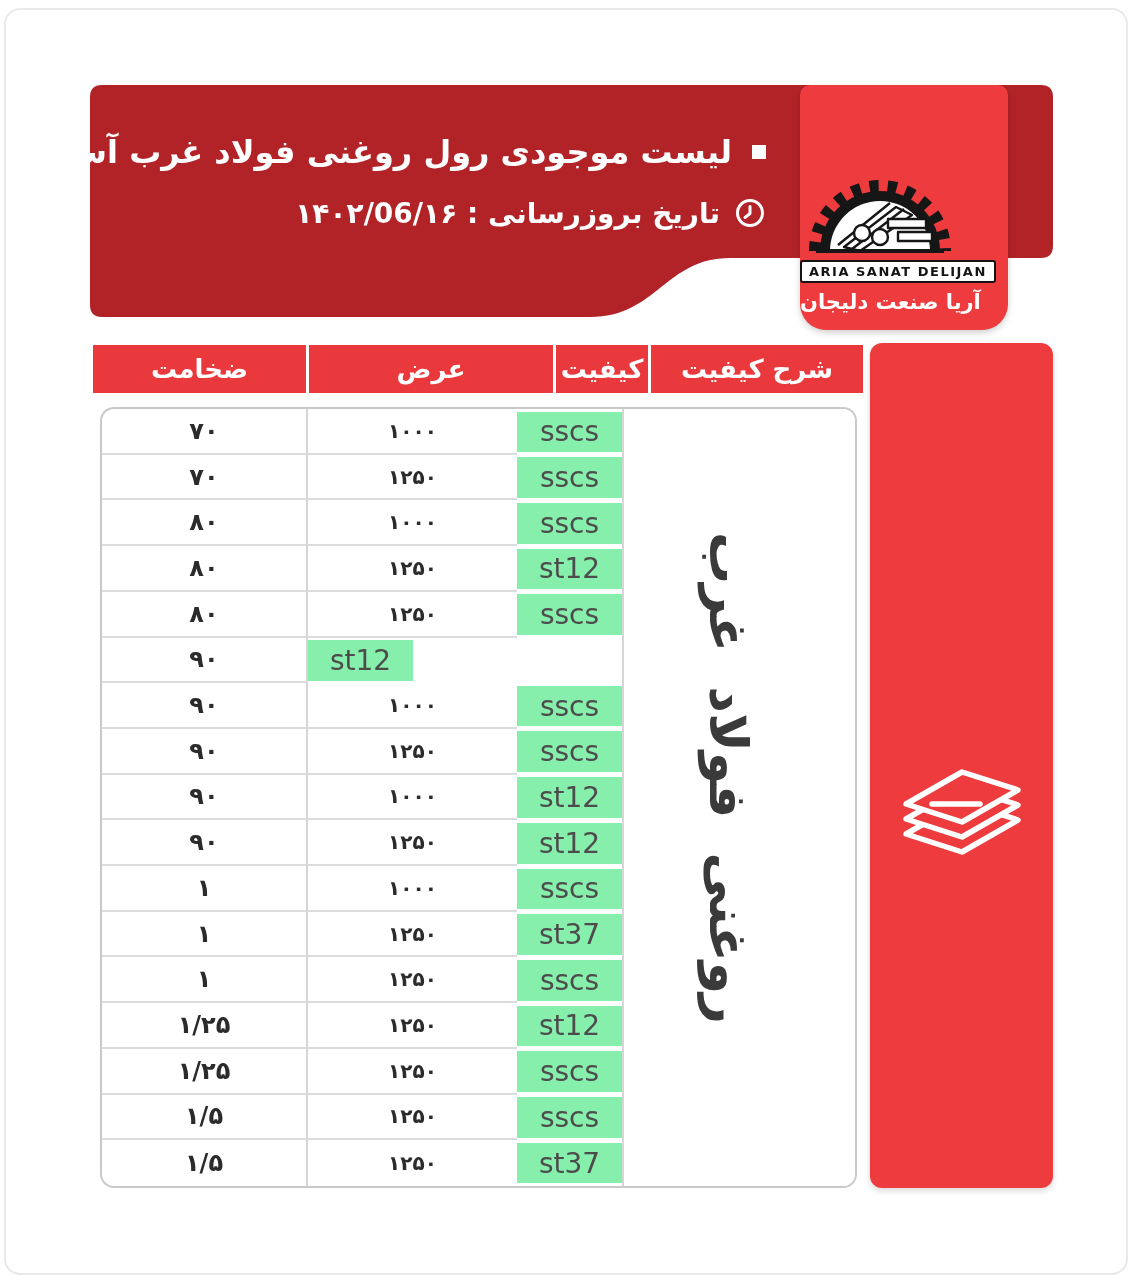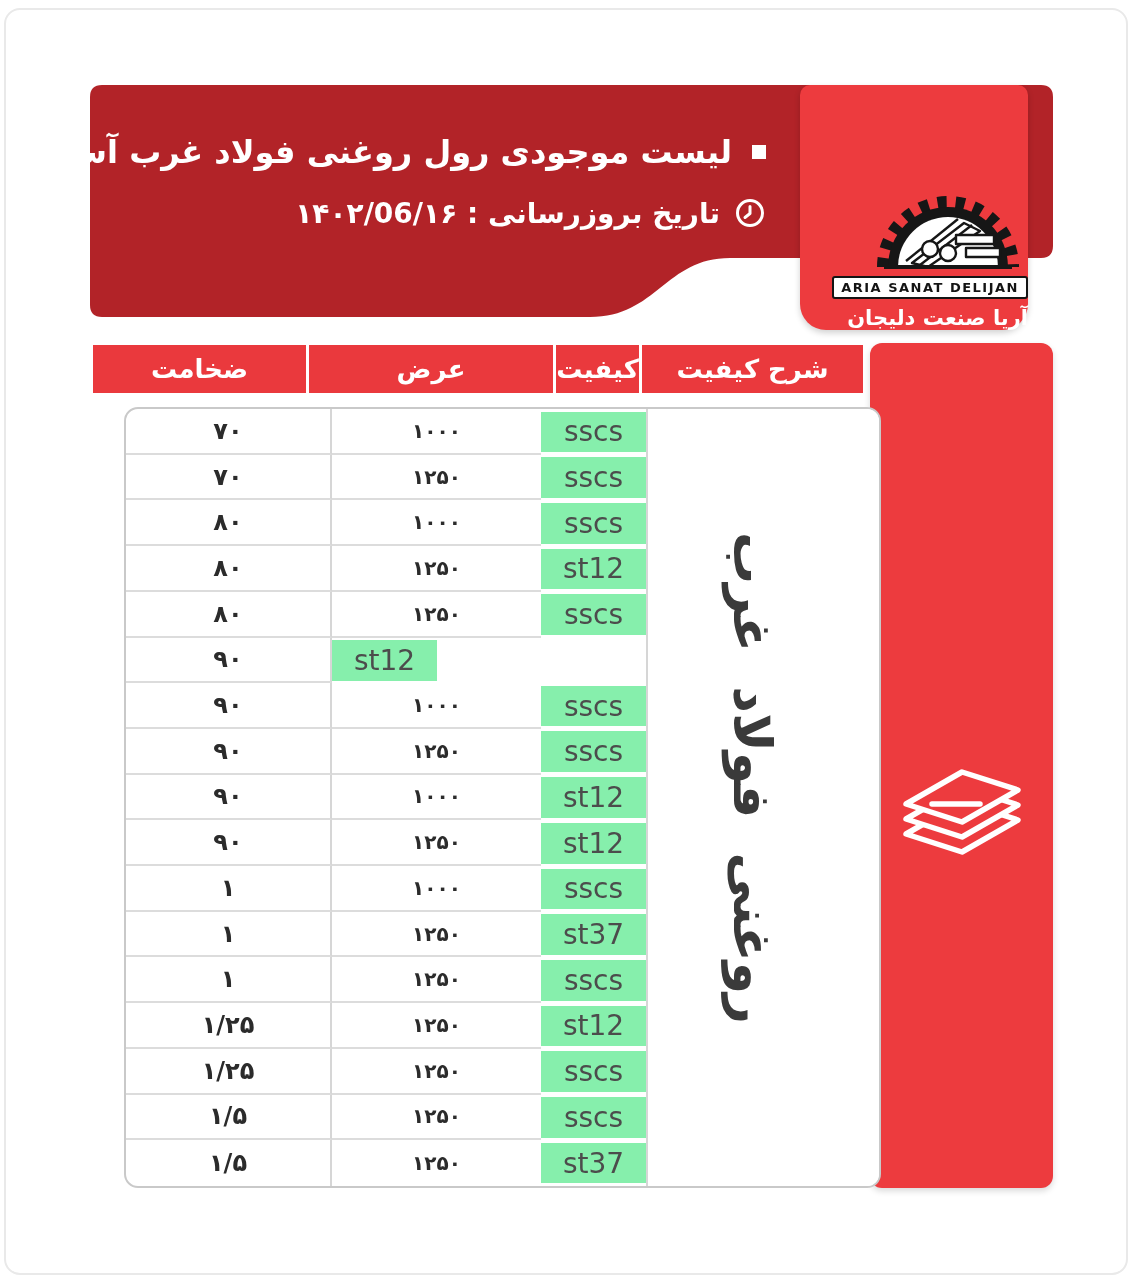--- a/index.html
+++ b/index.html
@@ -19,24 +19,24 @@
     direction:rtl;display:flex;flex-direction:column;align-items:flex-start;
     color:#fff;
   }
   .title-row{display:flex;align-items:center;gap:20px;direction:rtl;}
   .title-bullet{width:14px;height:14px;background:#fff;flex:0 0 auto;}
   .title-text{font-size:32px;font-weight:bold;line-height:1.15;white-space:nowrap;}
   .date-row{display:flex;align-items:center;gap:14px;direction:rtl;margin-top:26px;}
   .date-text{font-size:28px;font-weight:bold;white-space:nowrap;}
   
   .logo{
-    position:absolute;left:800px;top:85px;width:228px;height:245px;
+    position:absolute;left:800px;top:85px;width:208px;height:245px;
     border-radius:10px 10px 26px 26px;
-    display:flex;flex-direction:column;align-items:flex-end;justify-content:flex-end;
-    gap:7px;box-shadow:0 3px 6px rgba(0,0,0,.18);
+    display:flex;flex-direction:column;align-items:flex-start;justify-content:flex-end;
+    padding-bottom:16px;gap:7px;box-shadow:0 3px 6px rgba(0,0,0,.18);
   }
   .logo-band{
     background:#fff;border:2px solid #141414;border-radius:3px;
     font-size:13px;font-weight:bold;letter-spacing:1.5px;color:#141414;
     padding:2px 7px;white-space:nowrap;
   }
   .logo-fa{font-size:21px;font-weight:bold;color:#fff;direction:rtl;white-space:nowrap;}
   
   .vbanner{
     position:absolute;left:870px;top:343px;width:183px;height:845px;
@@ -47,21 +47,21 @@
   .thead{
     position:absolute;left:93px;top:345px;width:770px;height:48px;
     border-radius:0;display:flex;direction:ltr;overflow:hidden;
     color:#fff;font-weight:bold;font-size:26px;
   }
   .th{display:flex;align-items:center;justify-content:center;height:100%;}
   .th-sep{width:3px;background:#ffffff;height:100%;flex:0 0 auto;}
   .tbody{
     position:absolute;left:100px;top:407px;width:757px;height:781px;
     border:2px solid #c9c9c9;border-radius:14px;background:#fff;
-    display:flex;direction:ltr;overflow:hidden;margin-left:24px;
+    display:flex;direction:ltr;overflow:hidden;
   }
   .rows-wrap{display:flex;flex-direction:column;width:520px;flex:0 0 auto;}
   .row{display:flex;flex:1;min-height:0;}
   .cell{display:flex;align-items:center;justify-content:center;}
   .cell-thickness{width:206px;border-right:2px solid #d6d6d6;border-bottom:2px solid #dcdcdc;
     font-weight:bold;font-size:24px;color:#2b2b2b;}
   .cell-width{width:209px;border-bottom:2px solid #dcdcdc;
     font-weight:bold;font-size:20px;color:#2b2b2b;}
   .cell-quality{width:105px;background:#86efac;margin:2.5px 0;
     font-size:28px;color:#4c4c4c;}
@@ -135,21 +135,21 @@
         </g>
       </svg>
     </span>
   </div>
 
   <div class="thead" style="background:#ea393d;">
     <div class="th" style="width:213px;">ضخامت</div>
     <div class="th-sep"></div>
     <div class="th" style="width:244px;">عرض</div>
     <div class="th-sep"></div>
-    <div class="th" style="width:83px;">کیفیت</div>
+    <div class="th" style="width:92px;">کیفیت</div>
     <div class="th-sep"></div>
     <div class="th" style="flex:1;">شرح کیفیت</div>
   </div>
 
   <div class="tbody">
     <div class="rows-wrap" id="rows-wrap">
   <div class="row">
     <div class="cell cell-thickness">۷۰</div>
     <div class="cell cell-width">۱۰۰۰</div>
     <div class="cell cell-quality">sscs</div>

